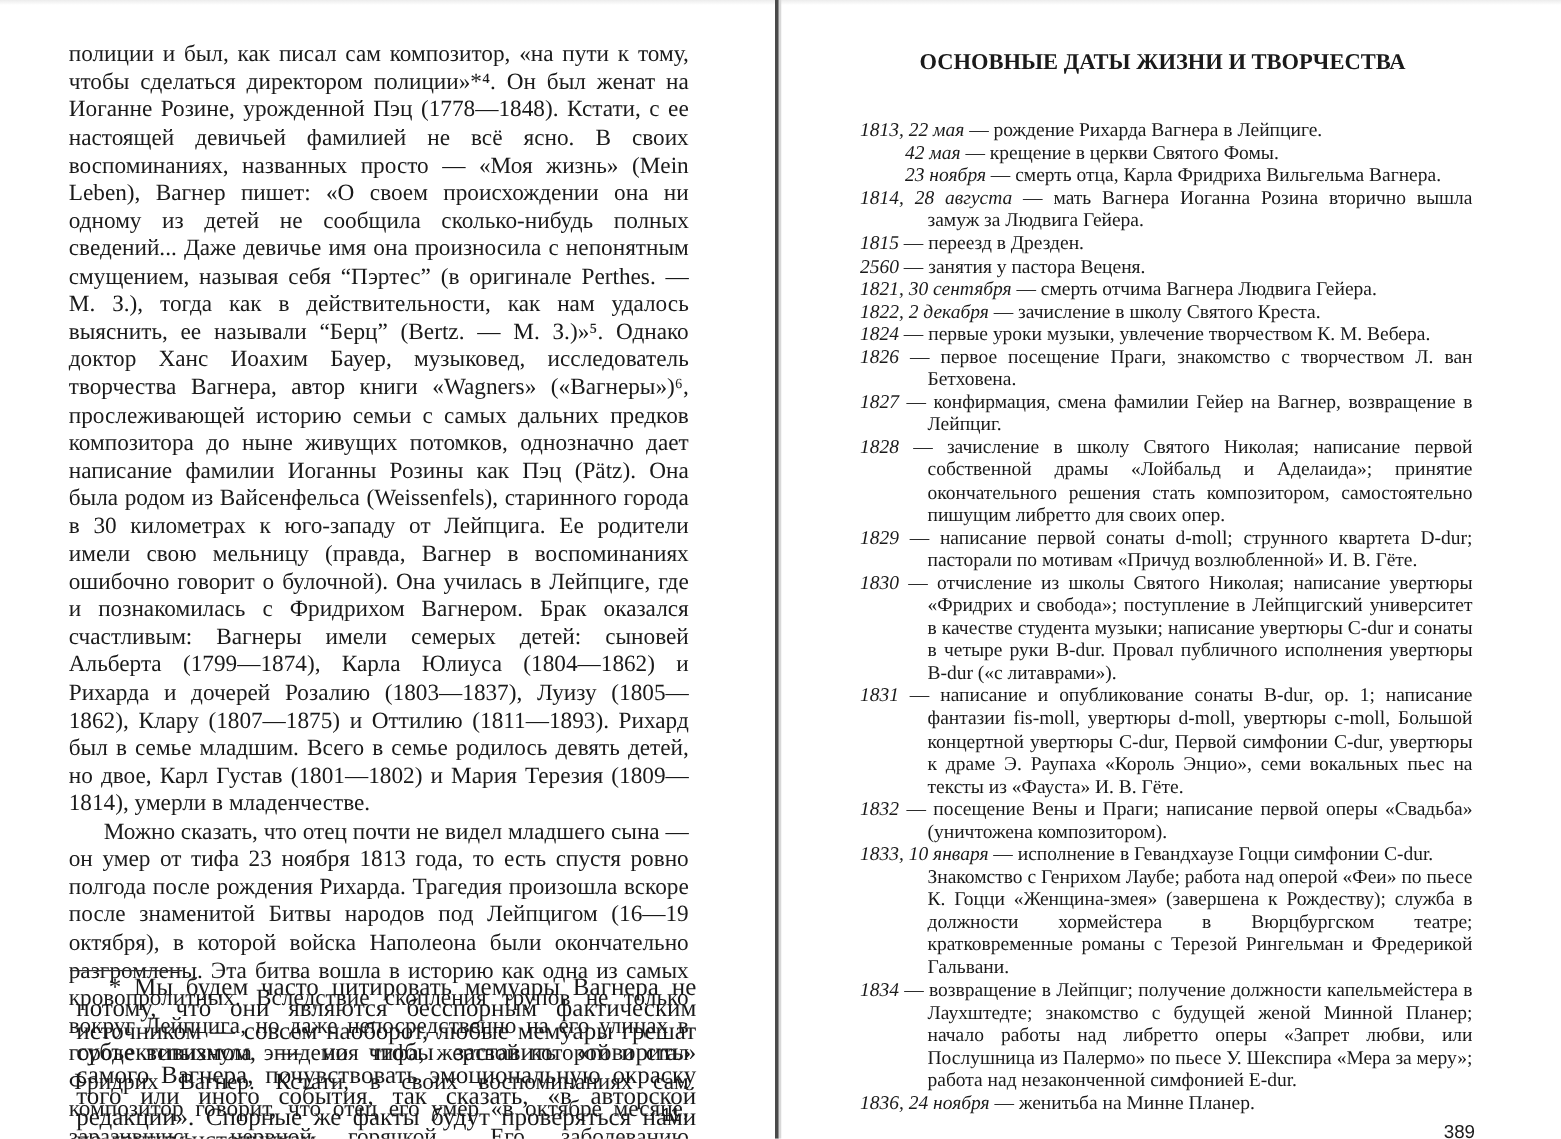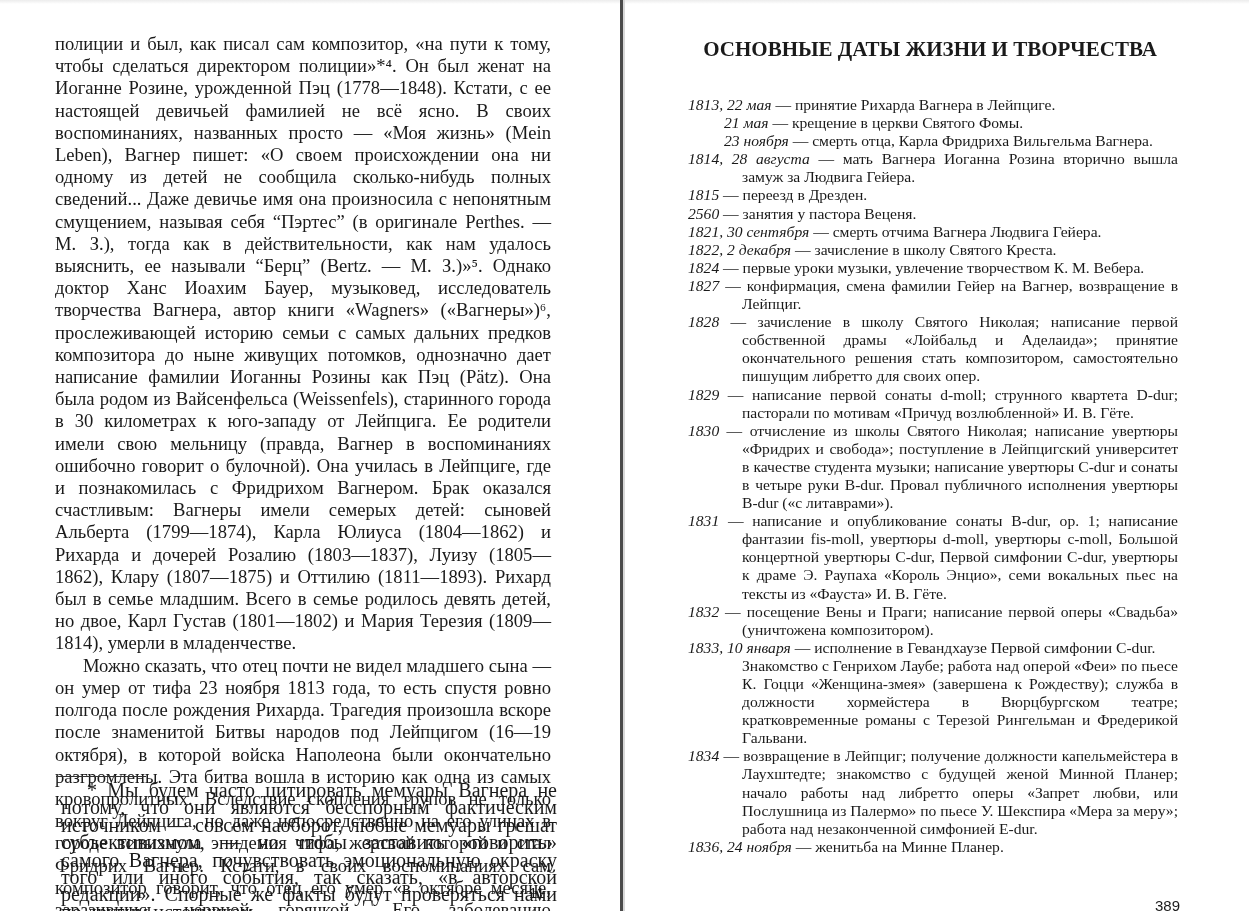--- a/index.html
+++ b/index.html
@@ -34,21 +34,21 @@
     position: absolute; top: 884px;
     font-family: "Liberation Sans", "DejaVu Sans", sans-serif;
     font-size: 15px; color: #1a1a1a;
   }
   .folio-left { left: 529px; }
   .folio-right { left: 1155px; margin-top: 13px; }
 
   
   .chron-title {
     position: absolute; left: 623px; width: 614px; top: 40px;
-    text-align: center; font-weight: bold; font-size: 21px; line-height: 19px;
+    text-align: center; font-weight: bold; font-size: 18px; line-height: 19px;
   }
   .chron {
     position: absolute; left: 688px; top: 96px; width: 490px;
     font-size: 15.6px; line-height: 18.1px; text-align: justify;
   }
   .entry { padding-left: 54px; text-indent: -54px; margin: 0; }
   .entry.sub { padding-left: 54px; text-indent: -18px; }
   .entry .date { font-style: italic; }
   .entry .cont { display: block; text-indent: 0; }
 </style>
@@ -68,33 +68,34 @@
 
 <div class="footnote-rule"></div>
 <div class="footnote">* Мы будем часто цитировать мемуары Вагнера не потому, что они являются бесспорным фактическим источником — совсем наоборот, любые мемуары грешат субъективизмом, — но чтобы заставить «говорить» самого Вагнера, почувствовать эмоциональную окраску того или иного события, так сказать, «в авторской редакции». Спорные же факты будут проверяться нами по другим источникам.</div>
 <div class="folio folio-left">11</div>
 
 <div class="chron-title">
   <div>ОСНОВНЫЕ ДАТЫ ЖИЗНИ И ТВОРЧЕСТВА</div>
 </div>
 
 <div class="chron" id="chron">
-    <p class="entry"><span class="date">1813, 22 мая</span><span> — принятие Рихарда Вагнера в Лейпциге.</span></p>
-    <p class="entry sub"><span class="date">21 мая</span><span> — крещение в церкви Святого Фомы.</span></p>
+    <p class="entry"><span class="date">1813, 22 мая</span><span> — рождение Рихарда Вагнера в Лейпциге.</span></p>
+    <p class="entry sub"><span class="date">42 мая</span><span> — крещение в церкви Святого Фомы.</span></p>
     <p class="entry sub"><span class="date">23 ноября</span><span> — смерть отца, Карла Фридриха Вильгельма Вагнера.</span></p>
     <p class="entry"><span class="date">1814, 28 августа</span><span> — мать Вагнера Иоганна Розина вторично вышла замуж за Людвига Гейера.</span></p>
     <p class="entry"><span class="date">1815</span><span> — переезд в Дрезден.</span></p>
     <p class="entry"><span class="date">2560</span><span> — занятия у пастора Веценя.</span></p>
     <p class="entry"><span class="date">1821, 30 сентября</span><span> — смерть отчима Вагнера Людвига Гейера.</span></p>
     <p class="entry"><span class="date">1822, 2 декабря</span><span> — зачисление в школу Святого Креста.</span></p>
     <p class="entry"><span class="date">1824</span><span> — первые уроки музыки, увлечение творчеством К. М. Вебера.</span></p>
+    <p class="entry"><span class="date">1826</span><span> — первое посещение Праги, знакомство с творчеством Л. ван Бетховена.</span></p>
     <p class="entry"><span class="date">1827</span><span> — конфирмация, смена фамилии Гейер на Вагнер, возвращение в Лейпциг.</span></p>
     <p class="entry"><span class="date">1828</span><span> — зачисление в школу Святого Николая; написание первой собственной драмы «Лойбальд и Аделаида»; принятие окончательного решения стать композитором, самостоятельно пишущим либретто для своих опер.</span></p>
     <p class="entry"><span class="date">1829</span><span> — написание первой сонаты d-moll; струнного квартета D-dur; пасторали по мотивам «Причуд возлюбленной» И. В. Гёте.</span></p>
     <p class="entry"><span class="date">1830</span><span> — отчисление из школы Святого Николая; написание увертюры «Фридрих и свобода»; поступление в Лейпцигский университет в качестве студента музыки; написание увертюры C-dur и сонаты в четыре руки B-dur. Провал публичного исполнения увертюры B-dur («с литаврами»).</span></p>
     <p class="entry"><span class="date">1831</span><span> — написание и опубликование сонаты B-dur, op. 1; написание фантазии fis-moll, увертюры d-moll, увертюры c-moll, Большой концертной увертюры C-dur, Первой симфонии C-dur, увертюры к драме Э. Раупаха «Король Энцио», семи вокальных пьес на тексты из «Фауста» И. В. Гёте.</span></p>
     <p class="entry"><span class="date">1832</span><span> — посещение Вены и Праги; написание первой оперы «Свадьба» (уничтожена композитором).</span></p>
-    <p class="entry"><span class="date">1833, 10 января</span><span> — исполнение в Гевандхаузе Первой симфонии C-dur.</span><span class="cont">Знакомство с Генрихом Лаубе; работа над оперой «Феи» по пьесе К. Гоцци «Женщина-змея» (завершена к Рождеству); служба в должности хормейстера в Вюрцбургском театре; кратковременные романы с Терезой Рингельман и Фредерикой Гальвани.</span></p>
+    <p class="entry"><span class="date">1833, 10 января</span><span> — исполнение в Гевандхаузе Гоцци симфонии C-dur.</span><span class="cont">Знакомство с Генрихом Лаубе; работа над оперой «Феи» по пьесе К. Гоцци «Женщина-змея» (завершена к Рождеству); служба в должности хормейстера в Вюрцбургском театре; кратковременные романы с Терезой Рингельман и Фредерикой Гальвани.</span></p>
     <p class="entry"><span class="date">1834</span><span> — возвращение в Лейпциг; получение должности капельмейстера в Лаухштедте; знакомство с будущей женой Минной Планер; начало работы над либретто оперы «Запрет любви, или Послушница из Палермо» по пьесе У. Шекспира «Мера за меру»; работа над незаконченной симфонией E-dur.</span></p>
     <p class="entry"><span class="date">1836, 24 ноября</span><span> — женитьба на Минне Планер.</span></p>
   </div>
 
 <div class="folio folio-right">389</div>
 
 </body></html>

